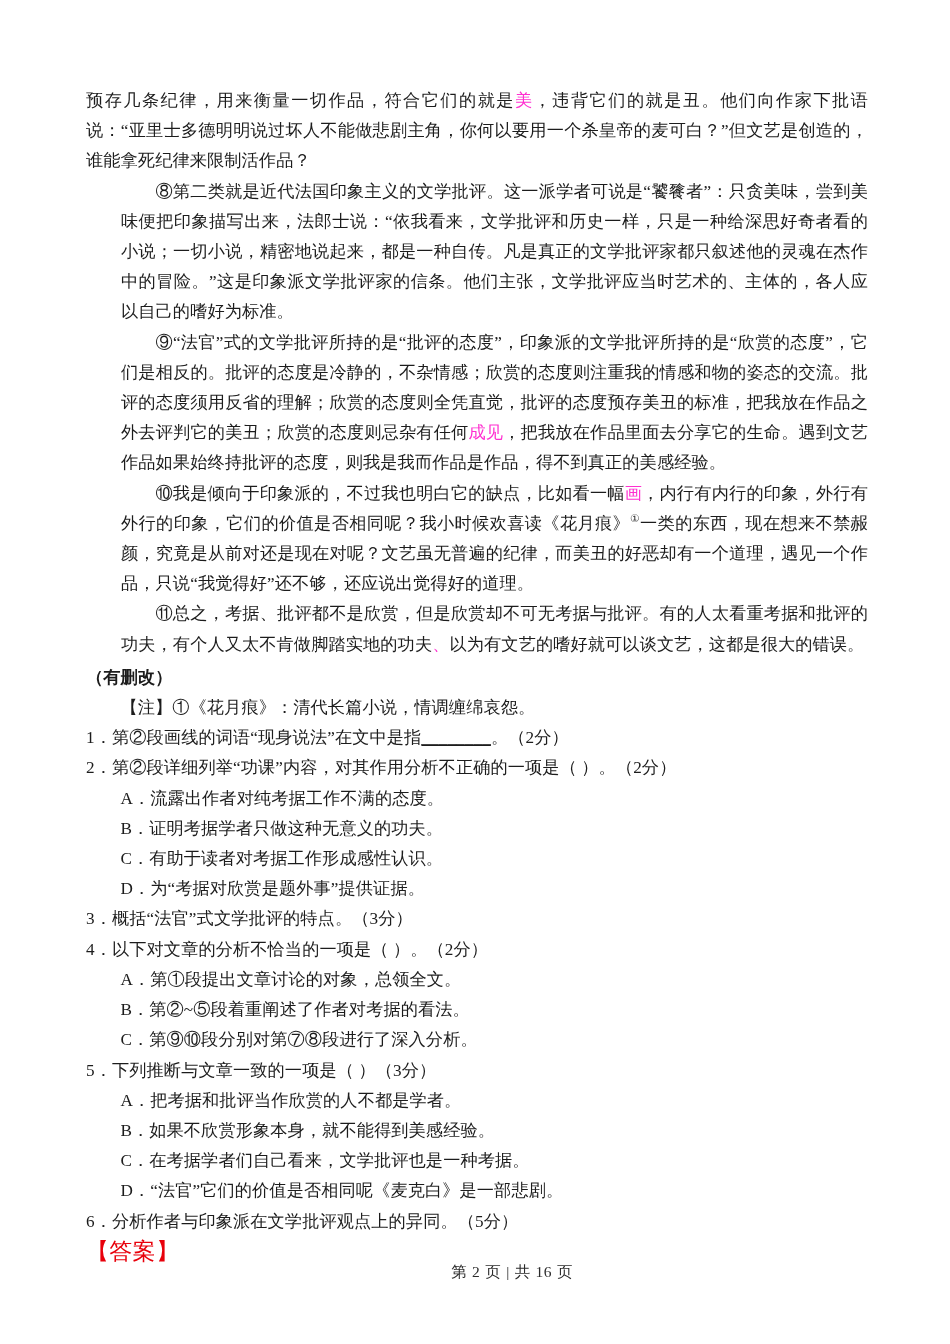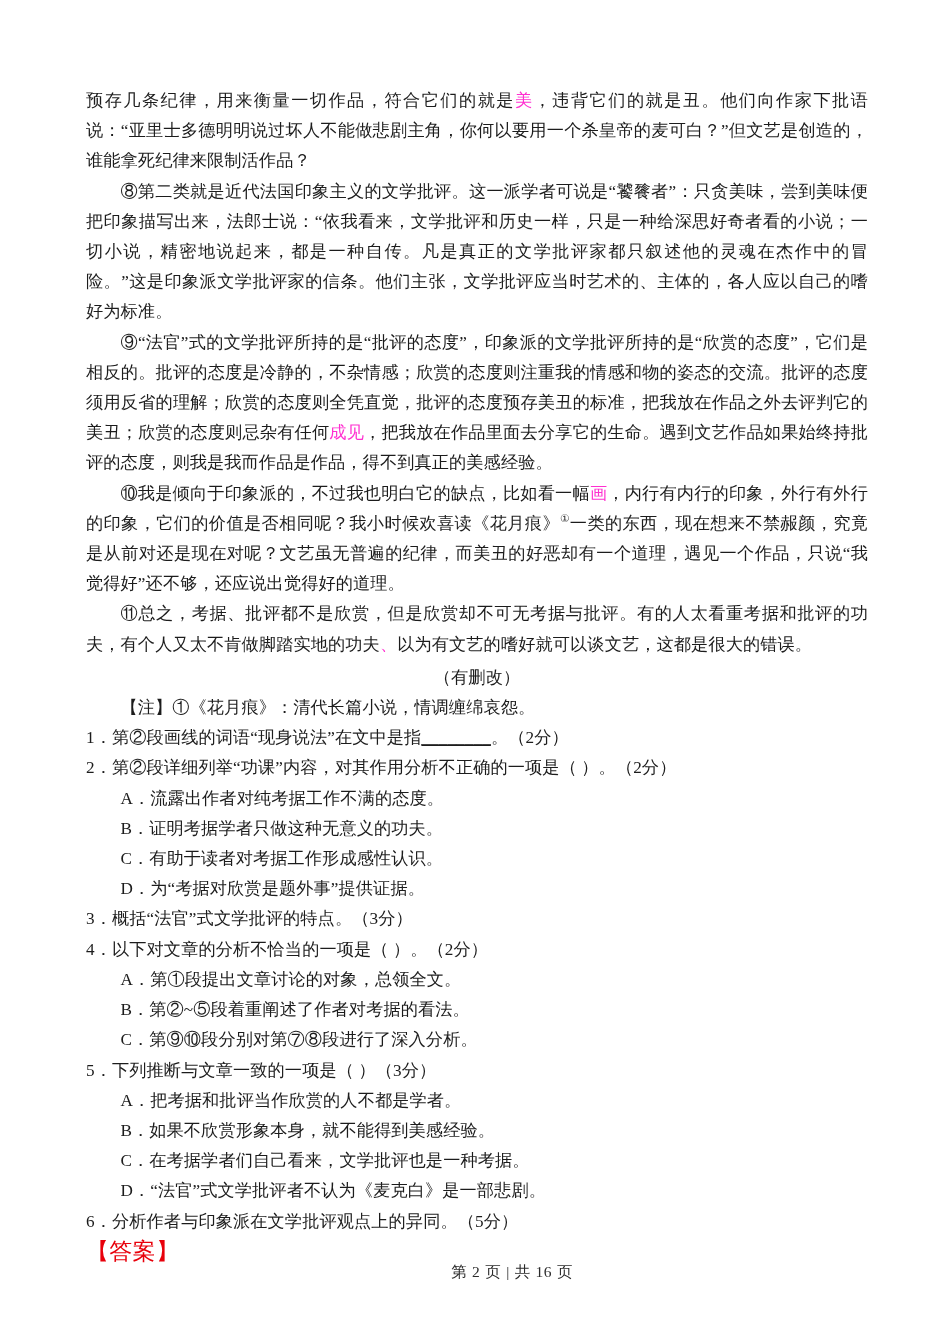--- a/index.html
+++ b/index.html
@@ -29,30 +29,32 @@
     text-align: justify;
     text-justify: inter-ideograph;
     letter-spacing: 0.1px;
     color: #1c1c1c;
   }
   p {
     margin: 0;
   }
   p.indent2 {
     text-indent: 2em;
+    margin-left: 35px;
   }
   p.noindent {
     text-indent: 0;
   }
   .hl {
     color: #ff2fd0;
   }
   .right-align {
-    text-align: center;
+    text-align: left;
     margin-top: 0;
+    font-weight: bold;
   }
   .note-line {
     text-indent: 2em;
     font-size: 17.2px;
     line-height: 30.2px;
   }
   .q-line {
     font-size: 17.2px;
     line-height: 30.2px;
     text-indent: 0;
@@ -131,21 +133,21 @@
 
     <p class="q-line"><span>4．</span><span>以下对文章的分析不恰当的一项是（  ）。（2分）</span></p>
     <p class="opt-line">A．第①段提出文章讨论的对象，总领全文。</p>
     <p class="opt-line">B．第②~⑤段着重阐述了作者对考据的看法。</p>
     <p class="opt-line">C．第⑨⑩段分别对第⑦⑧段进行了深入分析。</p>
 
     <p class="q-line"><span>5．</span><span>下列推断与文章一致的一项是（  ）（3分）</span></p>
     <p class="opt-line">A．把考据和批评当作欣赏的人不都是学者。</p>
     <p class="opt-line">B．如果不欣赏形象本身，就不能得到美感经验。</p>
     <p class="opt-line">C．在考据学者们自己看来，文学批评也是一种考据。</p>
-    <p class="opt-line">D．“法官”式文学批评者不认为《麦克白》是一部悲剧。</p>
+    <p class="opt-line">D．“法官”它们的价值是否相同呢《麦克白》是一部悲剧。</p>
 
     <p class="q-line"><span>6．</span><span>分析作者与印象派在文学批评观点上的异同。（5分）</span></p>
 
     <p class="answer-tag">【答案】</p>
 
   </div>
 
   <div class="footer">
     <span>第</span><span class="sep">2</span><span>页</span><span class="sep">|</span><span>共</span><span class="sep">16</span><span>页</span>
   </div>

